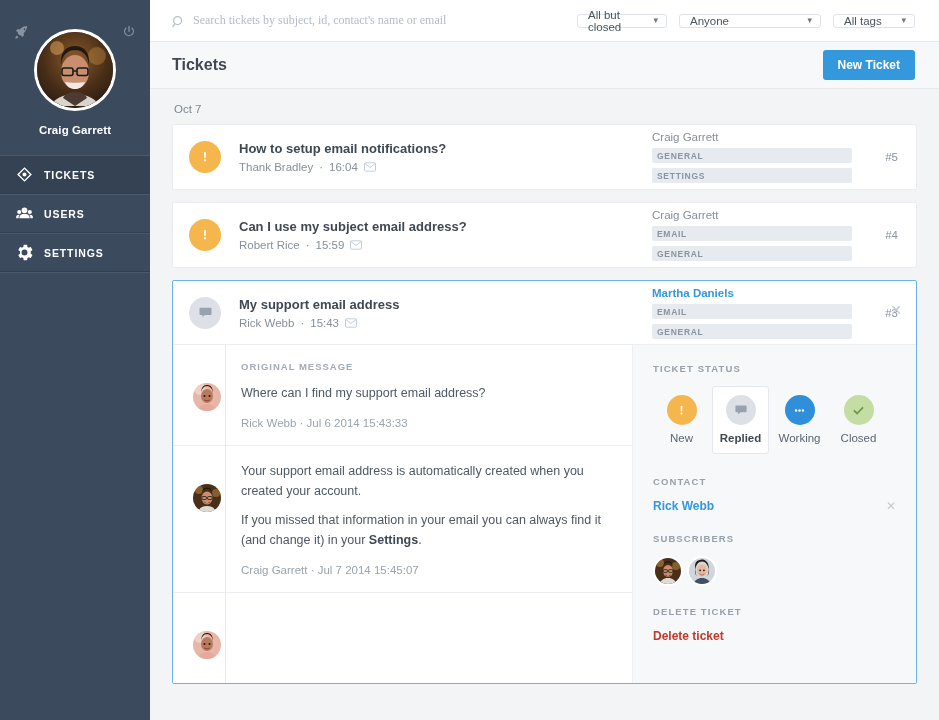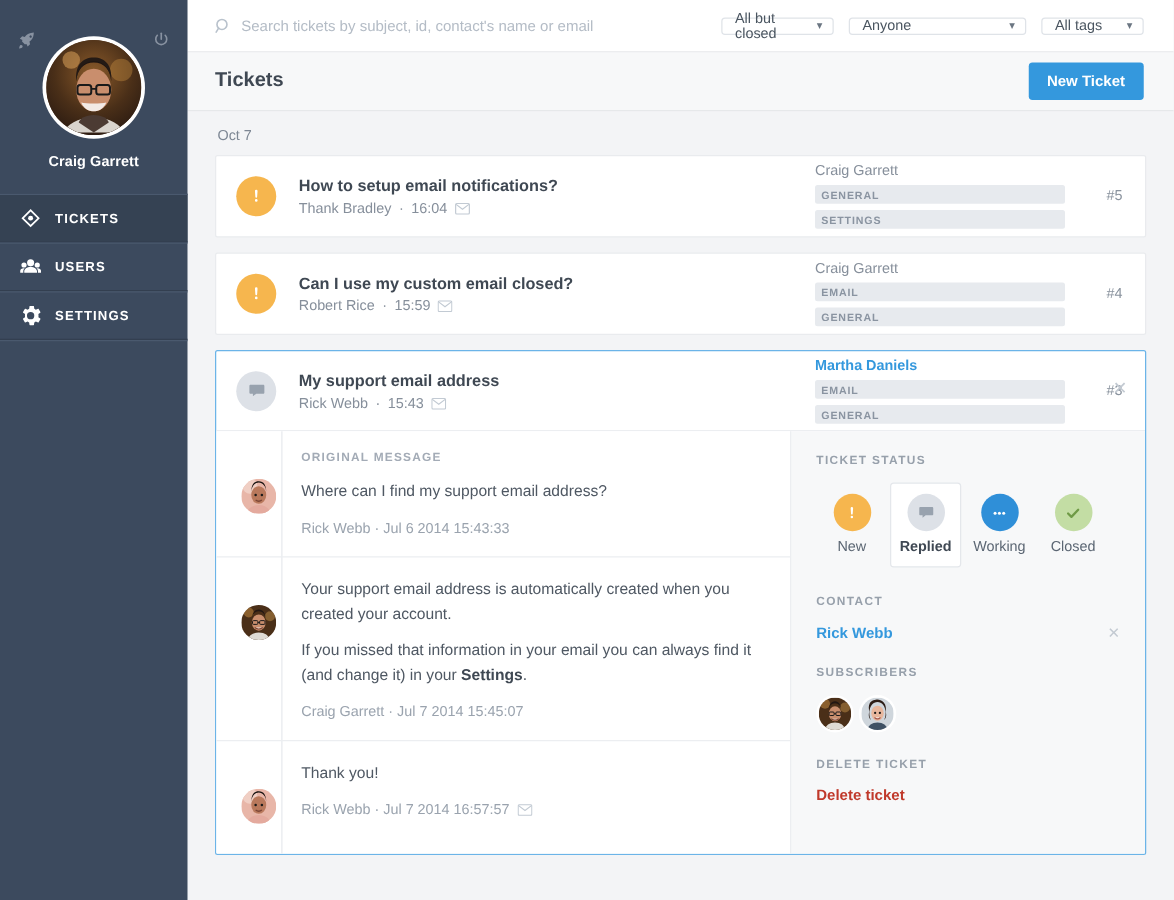--- a/index.html
+++ b/index.html
@@ -64,21 +64,21 @@
 
   .topbar {
     height: 42px; min-height: 42px; background: #fff;
     border-bottom: 1px solid #e6e8ea;
     display: flex; align-items: center; padding: 0 24px 0 22px;
   }
   .search-box { display: flex; align-items: center; gap: 8px; flex: 1; }
   .search-icon { width: 13px; height: 13px; color: #b9c2cc; flex: none; }
   .search-input {
     border: none; outline: none; flex: 1;
-    font-family: Liberation Sans, sans-serif;
+    font-family: Liberation Serif, serif;
     font-size: 12px; color: #5c6876; background: transparent;
   }
   .search-input::placeholder { color: #b4bcc6; }
   .filters { display: flex; gap: 12px; align-items: center; }
   .select {
     height: 14px; border: 1px solid #dfe3e8; border-radius: 3px;
     background: #fff; display: flex; align-items: center;
     justify-content: space-between; gap: 6px;
     padding: 0 8px 0 10px;
     font-size: 11.5px; color: #4a5560; cursor: pointer;
@@ -357,21 +357,21 @@
         <div class="t-num">#5</div>
       </div>
 
       <div class="ticket-row">
         <div class="t-status st-new">
           <svg viewBox="0 0 20 20" width="16" height="16" fill="#fff">
               <path d="M10 3.6a1.3 1.3 0 0 1 1.3 1.4l-.4 5.6a.9.9 0 0 1-1.8 0L8.7 5A1.3 1.3 0 0 1 10 3.6zm0 9.2a1.35 1.35 0 1 1 0 2.7 1.35 1.35 0 0 1 0-2.7z"></path>
             </svg>
         </div>
         <div class="t-main">
-          <div class="t-subject">Can I use my custom email closed?</div>
+          <div class="t-subject">Can I use my subject email address?</div>
           <div class="t-meta">
             <span>Robert Rice</span>
             <span>·</span>
             <span>15:59</span>
             <span class="env-icon">
               <svg viewBox="0 0 14 11" width="12" height="10" fill="none" stroke="currentColor" stroke-width="1.1">
                 <rect x="0.6" y="0.6" width="12.8" height="9.8" rx="1"></rect>
                   <path d="M1 1.4 7 6l6-4.6"></path>
               </svg>
             </span>
@@ -488,32 +488,20 @@
                       <rect width="28" height="28" fill="#e8b6a8"></rect>
                       <circle cx="7" cy="6" r="6" fill="#f0cfc4"></circle>
                       <path d="M14 21c-5 0-9 3-10 7h20c-1-4-5-7-10-7z" fill="#e4aa9e"></path>
                       <ellipse cx="14" cy="13" rx="6" ry="7" fill="#b9795c"></ellipse>
                       <path d="M8 11c0-5 3-8 6-8s6 3 6 8c0-6-2-9-6-9s-6 3-6 9z" fill="#15100e"></path>
                       <circle cx="11.5" cy="13" r="1" fill="#1a1a1a"></circle>
                       <circle cx="16.5" cy="13" r="1" fill="#1a1a1a"></circle>
                       <path d="M11.5 17q2.5 2 5 0" stroke="#7c4535" stroke-width="1" fill="none"></path>
                     </svg>
                   </div>
-                </div>
-              </div>
-              <div class="msg-body">
-                <div class="msg-text">Thank you!</div>
-                <div class="msg-foot">
-                  <span>Rick Webb · Jul 7 2014 16:57:57</span>
-                  <span class="env-icon">
-                    <svg viewBox="0 0 14 11" width="12" height="10" fill="none" stroke="currentColor" stroke-width="1.1">
-                      <rect x="0.6" y="0.6" width="12.8" height="9.8" rx="1"></rect>
-                        <path d="M1 1.4 7 6l6-4.6"></path>
-                    </svg>
-                  </span>
                 </div>
               </div>
             </div>
           </div>
 
           <div class="detail-panel">
             <div class="dp-label">TICKET STATUS</div>
             <div class="statuses">
               <div class="status-opt">
                 <div class="status-dot sd-new">

